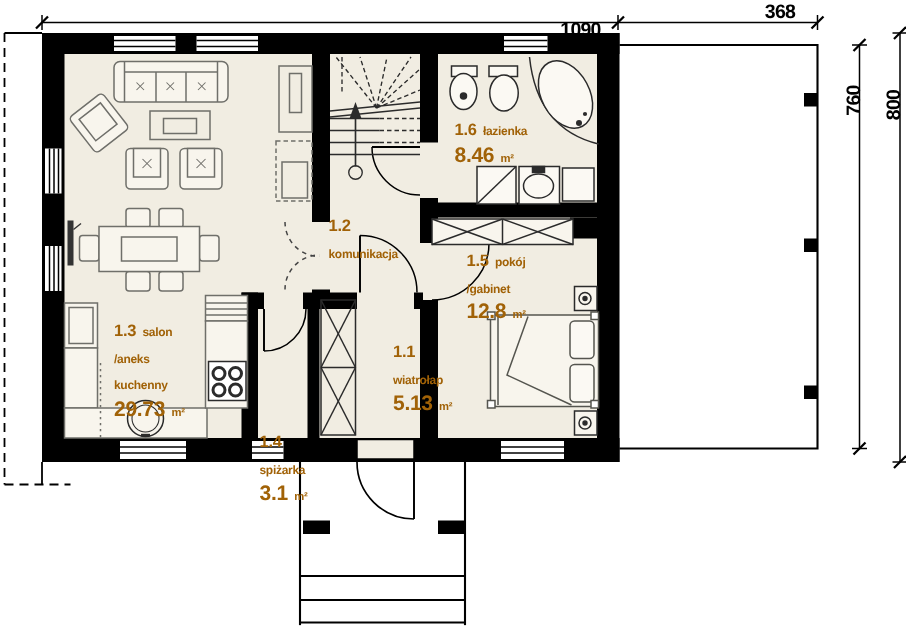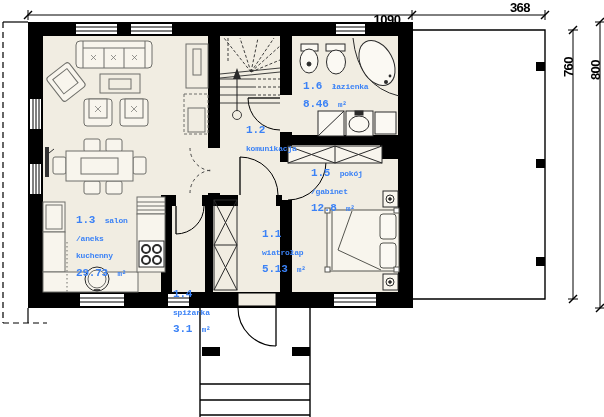--- a/index.html
+++ b/index.html
@@ -1,23 +1,23 @@
 <!DOCTYPE html>
 <html><head>
 <meta charset="utf-8">
 <style>
   html,body{margin:0;padding:0;background:#ffffff;}
   #stage{position:relative;width:604px;height:417px;background:#ffffff;overflow:hidden;
          font-family:"Liberation Sans",sans-serif;}
   #plan-svg{position:absolute;left:0;top:0;}
-  .room-label{position:absolute;color:#3b82f6;font-weight:bold;line-height:1.1;letter-spacing:-0.2px;font-family:Liberation Mono, monospace;}
+  .room-label{position:absolute;color:#a16207;font-weight:bold;line-height:1.1;letter-spacing:-0.2px;}
   .rn{font-size:11px;}
   .rm{font-size:8px;}
   .area-line{white-space:nowrap;}
-  .ra{font-size:11px;}
+  .ra{font-size:14px;}
   .ru{font-size:7.5px;}
   .dim-label{position:absolute;color:#000;font-weight:bold;font-size:13px;letter-spacing:-0.5px;
              text-align:center;}
   .dim-vert{transform:rotate(-90deg);transform-origin:0 0;width:46px;}
 </style>
 </head>
 <body>
 
 <div id="stage">
 
@@ -360,21 +360,21 @@
   <span class="ru">m²</span></div>
 </div>
 
 <div class="room-label" style="left:240px;top:225px;width:48px;margin-left:22px;">
   <span class="rn">1.1</span>
   <span class="rm">wiatrołap</span>
   <div class="area-line"><span class="ra">5.13</span>
   <span class="ru">m²</span></div>
 </div>
 
-<div class="room-label" style="left:219px;top:121px;width:62px;margin-left:27px;">
+<div class="room-label" style="left:219px;top:141px;width:62px;">
   <span class="rn">1.2</span>
   <span class="rm">komunikacja</span>
 </div>
 
 <div class="room-label" style="left:303px;top:77px;width:74px;">
   <span class="rn">1.6</span>
   <span class="rm">łazienka</span>
   <div class="area-line"><span class="ra">8.46</span>
   <span class="ru">m²</span></div>
 </div>

